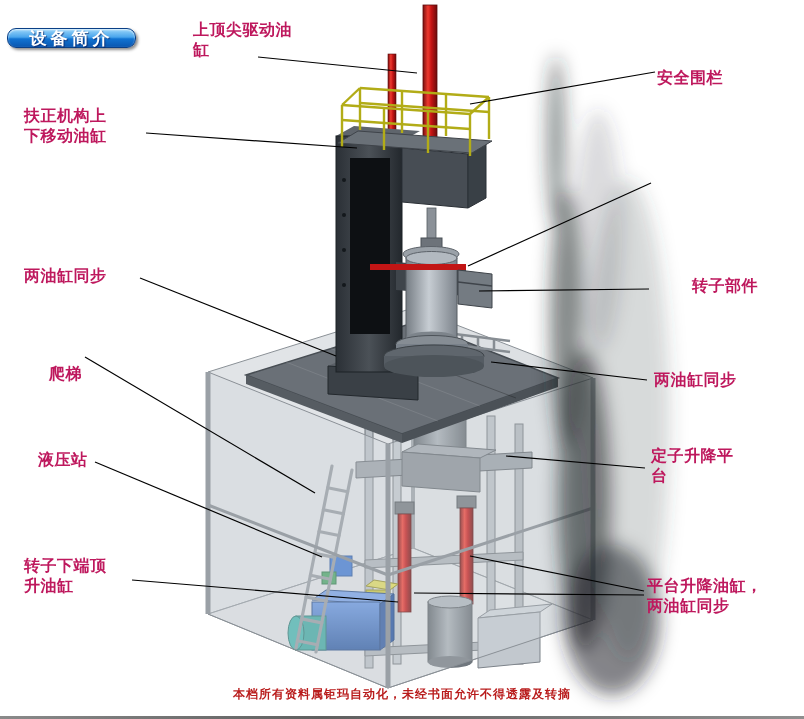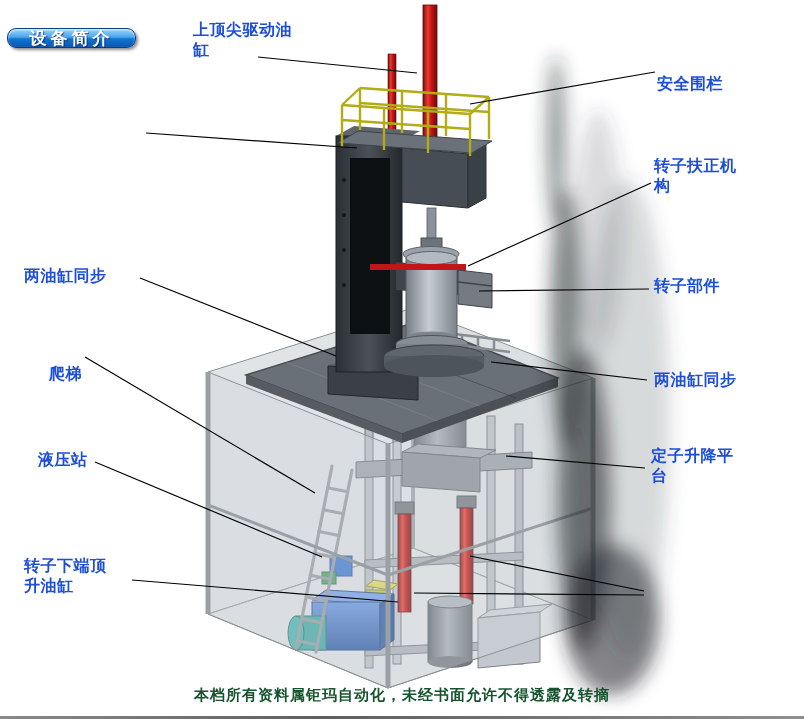--- a/index.html
+++ b/index.html
@@ -5,36 +5,36 @@
   * { margin:0; padding:0; box-sizing:border-box; }
   html,body { width:804px; height:719px; }
   body {
     position:relative; background:#ffffff; overflow:hidden;
     font-family:"Liberation Sans", sans-serif;
   }
   .stage { position:absolute; left:0; top:0; width:804px; height:719px; background:#fff; }
   svg.layer { position:absolute; left:0; top:0; }
   .lbl {
     position:absolute; font-size:16px; line-height:20px; font-weight:600;
-    color:#1d4ed8; white-space:pre-line; letter-spacing:0.5px;
+    color:#be185d; white-space:pre-line; letter-spacing:0.5px;
   }
   .badge {
     position:absolute; left:7px; top:28px; width:129px; height:20px;
     border-radius:9px; border:1px solid #0a3f86;
     background:linear-gradient(180deg,#9bd6fa 0%,#49a5ec 45%,#1173d2 55%,#0a57b0 100%);
     box-shadow:2px 2px 3px rgba(0,0,0,0.45), inset 0 1px 2px rgba(255,255,255,0.75);
     display:flex; align-items:center; justify-content:center;
   }
   .badge span {
     color:#fff; font-size:17px; font-weight:bold; letter-spacing:4px;
     text-shadow:1px 1px 1px rgba(0,0,60,0.55);
   }
   .watermark {
     position:absolute; left:0; right:0; top:686px; text-align:center;
-    font-size:15px; font-weight:600; color:#14532d; letter-spacing:1px;
+    font-size:12px; font-weight:600; color:#b91c1c; letter-spacing:1px;
   }
   .bottom-edge {
     position:absolute; left:0; bottom:0; width:804px; height:3px;
     background:linear-gradient(90deg,#8a8a8a,#5f5f5f 40%,#8f8f8f);
   }
 </style>
 </head>
 <body>
 
 <div class="stage">
@@ -257,28 +257,30 @@
       <line x1="644" y1="595" x2="414" y2="593"></line>
     </g>
   </svg>
 
   <div class="badge">
     <span>设备简介</span>
   </div>
 
   <div class="lbl" style="left:193px;top:20px">上顶尖驱动油
 缸</div>
-  <div class="lbl" style="left:657px;top:74px">安全围栏</div>
-  <div class="lbl" style="left:654px;top:156px">转子扶正机
-构</div>
+  <div class="lbl" style="left:657px;top:68px">安全围栏</div>
+  <div class="lbl" style="left:24px;top:106px">扶正机构上
+下移动油缸</div>
   <div class="lbl" style="left:24px;top:266px">两油缸同步</div>
-  <div class="lbl" style="left:654px;top:276px">转子部件</div>
+  <div class="lbl" style="left:692px;top:276px">转子部件</div>
   <div class="lbl" style="left:49px;top:364px">爬梯</div>
   <div class="lbl" style="left:654px;top:370px">两油缸同步</div>
   <div class="lbl" style="left:38px;top:450px">液压站</div>
   <div class="lbl" style="left:651px;top:446px">定子升降平
 台</div>
   <div class="lbl" style="left:24px;top:556px">转子下端顶
 升油缸</div>
+  <div class="lbl" style="left:647px;top:576px">平台升降油缸，
+两油缸同步</div>
 
   <div class="watermark">本档所有资料属钜玛自动化，未经书面允许不得透露及转摘</div>
   <div class="bottom-edge"></div>
 </div>
 
 </body></html>

